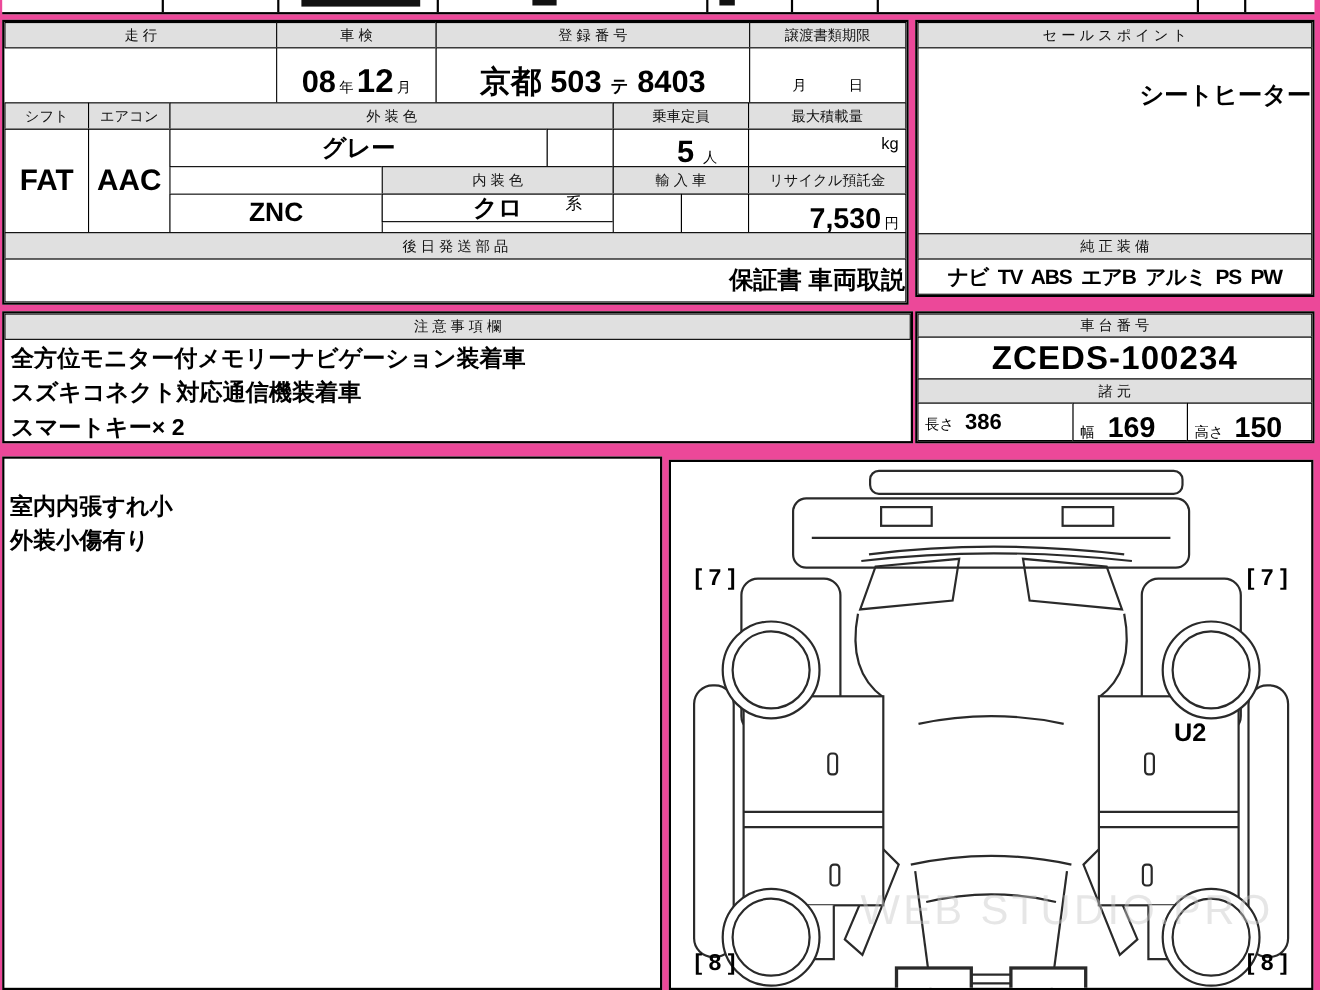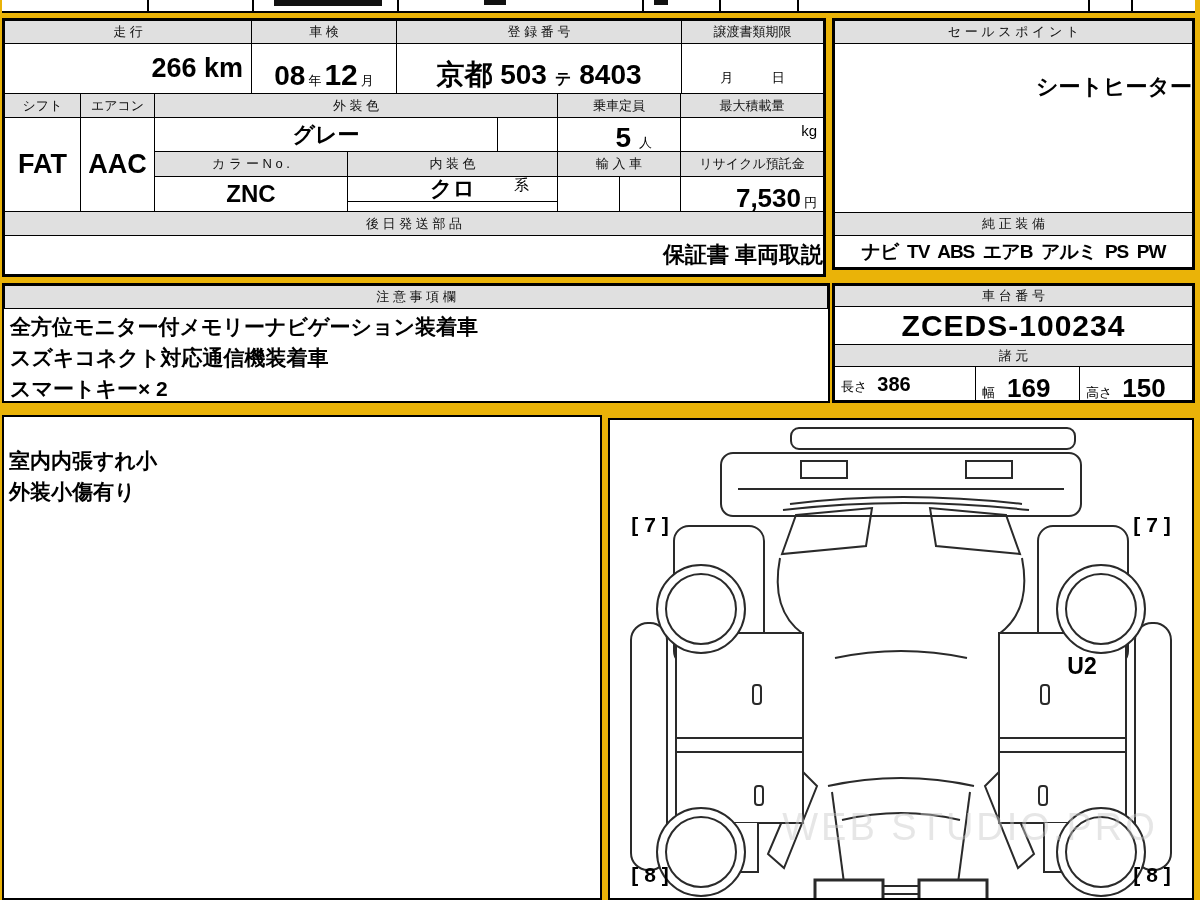--- a/index.html
+++ b/index.html
@@ -1,17 +1,17 @@
 <!DOCTYPE html>
 <html><head>
 <meta charset="utf-8">
 <style>
   html,body{margin:0;padding:0;}
   body{font-family:"Liberation Sans","DejaVu Sans",sans-serif;color:#000;}
-  #stage{position:relative;width:1200px;height:900px;background:#eab308;overflow:hidden;}
+  #stage{position:relative;width:1200px;height:900px;background:#ec4899;overflow:hidden;}
   .blk{position:absolute;background:#fff;border:2px solid #000;box-sizing:border-box;}
   .cell{position:absolute;box-sizing:border-box;border:1px solid #000;background:#fff;display:flex;align-items:center;justify-content:center;overflow:hidden;}
   .hdr{background:#e0e0e0;font-size:13px;color:#111;}
   .big{font-weight:700;letter-spacing:0;}
   .tL{justify-content:flex-end;}
   .tR{justify-content:flex-end;}
   .unit{font-size:13px;font-weight:400;}
   .lines div{font-weight:700;font-size:21px;line-height:31px;white-space:nowrap;}
   .strip-line{position:absolute;top:0;width:2px;height:11px;background:#000;}
   .smudge{position:absolute;top:0;height:6px;background:#111;}
@@ -35,23 +35,20 @@
     <div class="smudge" style="left:482px;width:22px;height:5px;"></div>
     <div class="smudge" style="left:652px;width:14px;height:5px;"></div>
   </div>
 
   <div class="blk" style="left:2px;top:18px;width:824px;height:259px;">
     <div class="cell hdr" style="left:0;top:0;width:248px;height:24px;">走 行</div>
     <div class="cell hdr" style="left:247px;top:0;width:146px;height:24px;">車 検</div>
     <div class="cell hdr" style="left:392px;top:0;width:286px;height:24px;">登 録 番 号</div>
     <div class="cell hdr" style="left:677px;top:0;width:143px;height:24px;">譲渡書類期限</div>
 
-    <div class="cell tR" style="left:0;top:23px;width:248px;height:51px;padding-right:8px;">
-      <span class="big" style="font-size:27px;">266 km</span>
-    </div>
     <div class="cell" style="left:247px;top:23px;width:146px;height:63px;align-items:baseline;padding-top:14px;gap:3px;">
       <span class="big" style="font-size:28px;">08</span>
       <span class="unit">年</span>
       <span class="big" style="font-size:30px;">12</span>
       <span class="unit">月</span>
     </div>
     <div class="cell" style="left:392px;top:23px;width:286px;height:51px;align-items:baseline;padding-top:12px;gap:8px;">
       <span class="big" style="font-size:28px;">京都 503</span>
       <span class="big" style="font-size:16px;">テ</span>
       <span class="big" style="font-size:28px;">8403</span>
@@ -72,21 +69,20 @@
     <div class="cell big" style="left:150px;top:97px;width:344px;height:35px;font-size:22px;">グレー</div>
     <div class="cell" style="left:493px;top:97px;width:61px;height:35px;"></div>
     <div class="cell tR" style="left:553px;top:97px;width:124px;height:35px;align-items:baseline;padding:4px 28px 0 0;gap:8px;">
       <span class="big" style="font-size:28px;">5</span>
       <span class="unit">人</span>
     </div>
     <div class="cell tR" style="left:676px;top:97px;width:144px;height:35px;align-items:flex-end;padding:0 6px 12px 0;">
       <span style="font-size:15px;">kg</span>
     </div>
 
-    <div class="cell hdr" style="left:150px;top:131px;width:194px;height:26px;">カ ラ ー N o .</div>
     <div class="cell hdr" style="left:343px;top:131px;width:211px;height:26px;">内 装 色</div>
     <div class="cell hdr" style="left:553px;top:131px;width:124px;height:26px;">輸 入 車</div>
     <div class="cell hdr" style="left:676px;top:131px;width:144px;height:26px;">リサイクル預託金</div>
 
     <div class="cell big" style="left:150px;top:156px;width:194px;height:36px;font-size:24px;">ZNC</div>
     <div class="cell" style="left:343px;top:156px;width:211px;height:26px;">
       <span class="big" style="font-size:22px;">クロ</span>
       <span style="position:absolute;right:28px;bottom:6px;font-size:15px;">系</span>
     </div>
     <div class="cell" style="left:553px;top:156px;width:63px;height:36px;"></div>

